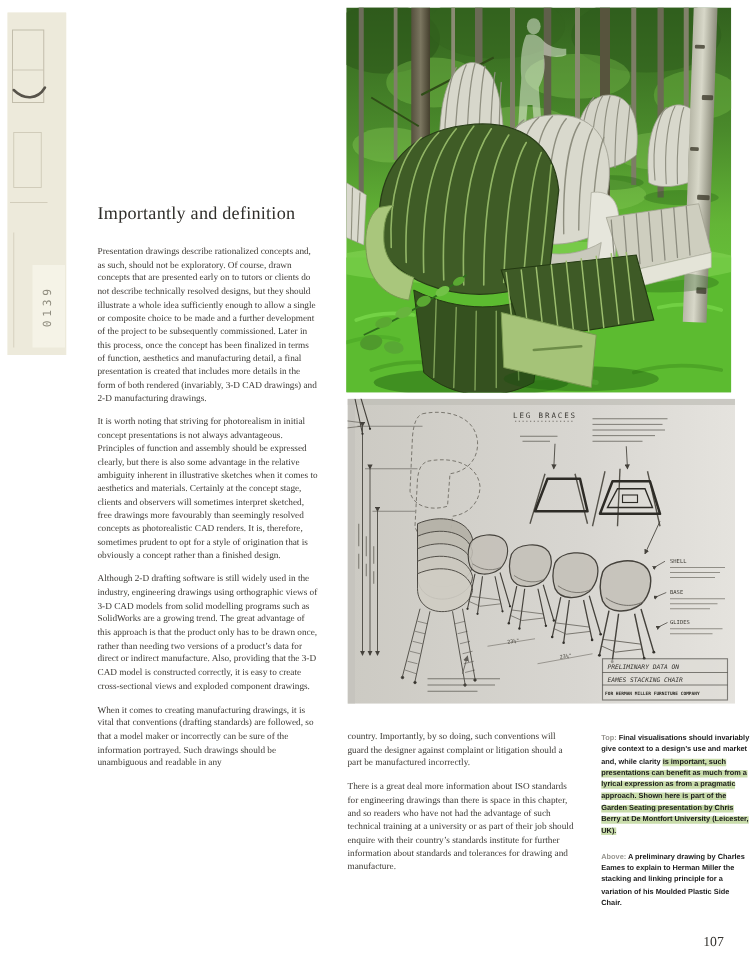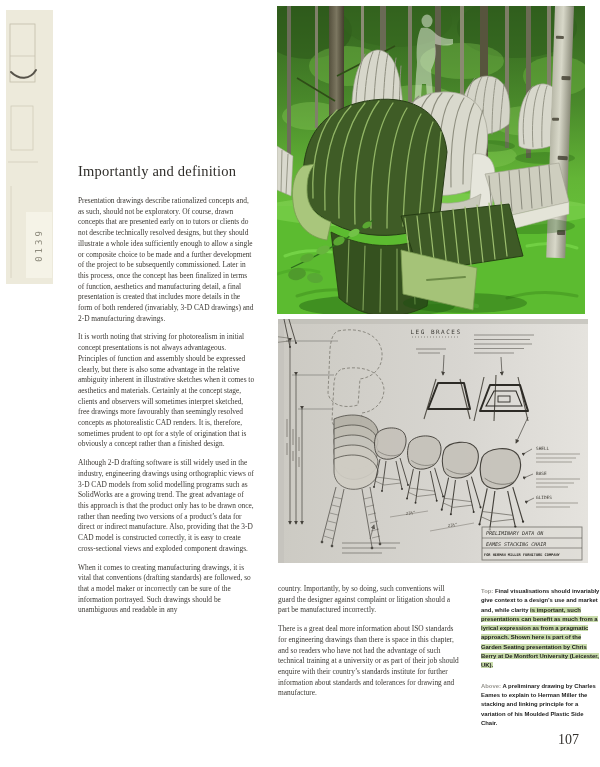--- a/index.html
+++ b/index.html
@@ -41,22 +41,22 @@
   }
   .captions p{margin:0 0 11px 0;}
   .cap-label{color:#96948e;}
   .hl{background:#c9dcab;}
   
   .photo{position:absolute;left:277px;top:6px;width:308px;height:308px;}
   .drawing{position:absolute;left:278px;top:319px;width:310px;height:244px;}
   .photo svg,.drawing svg,.margin-strip svg{display:block;width:100%;height:100%;}
   
   .pagenum{
-    position:absolute;right:21px;top:732px;
-    font-size:14px;color:#34322e;
+    position:absolute;right:21px;top:748px;
+    font-size:11px;color:#34322e;
   }
 </style>
 </head>
 <body>
 
 <div class="margin-strip">
   <svg viewBox="0 0 47 274">
     <rect x="0" y="0" width="47" height="274" fill="#edeadb"></rect>
     <rect x="4" y="14" width="25" height="58" fill="none" stroke="#c2bdab" stroke-width="0.8"></rect>
     <path d="M5,62 C13,70 24,70 30,60" fill="none" stroke="#57534a" stroke-width="2" stroke-linecap="round"></path>

